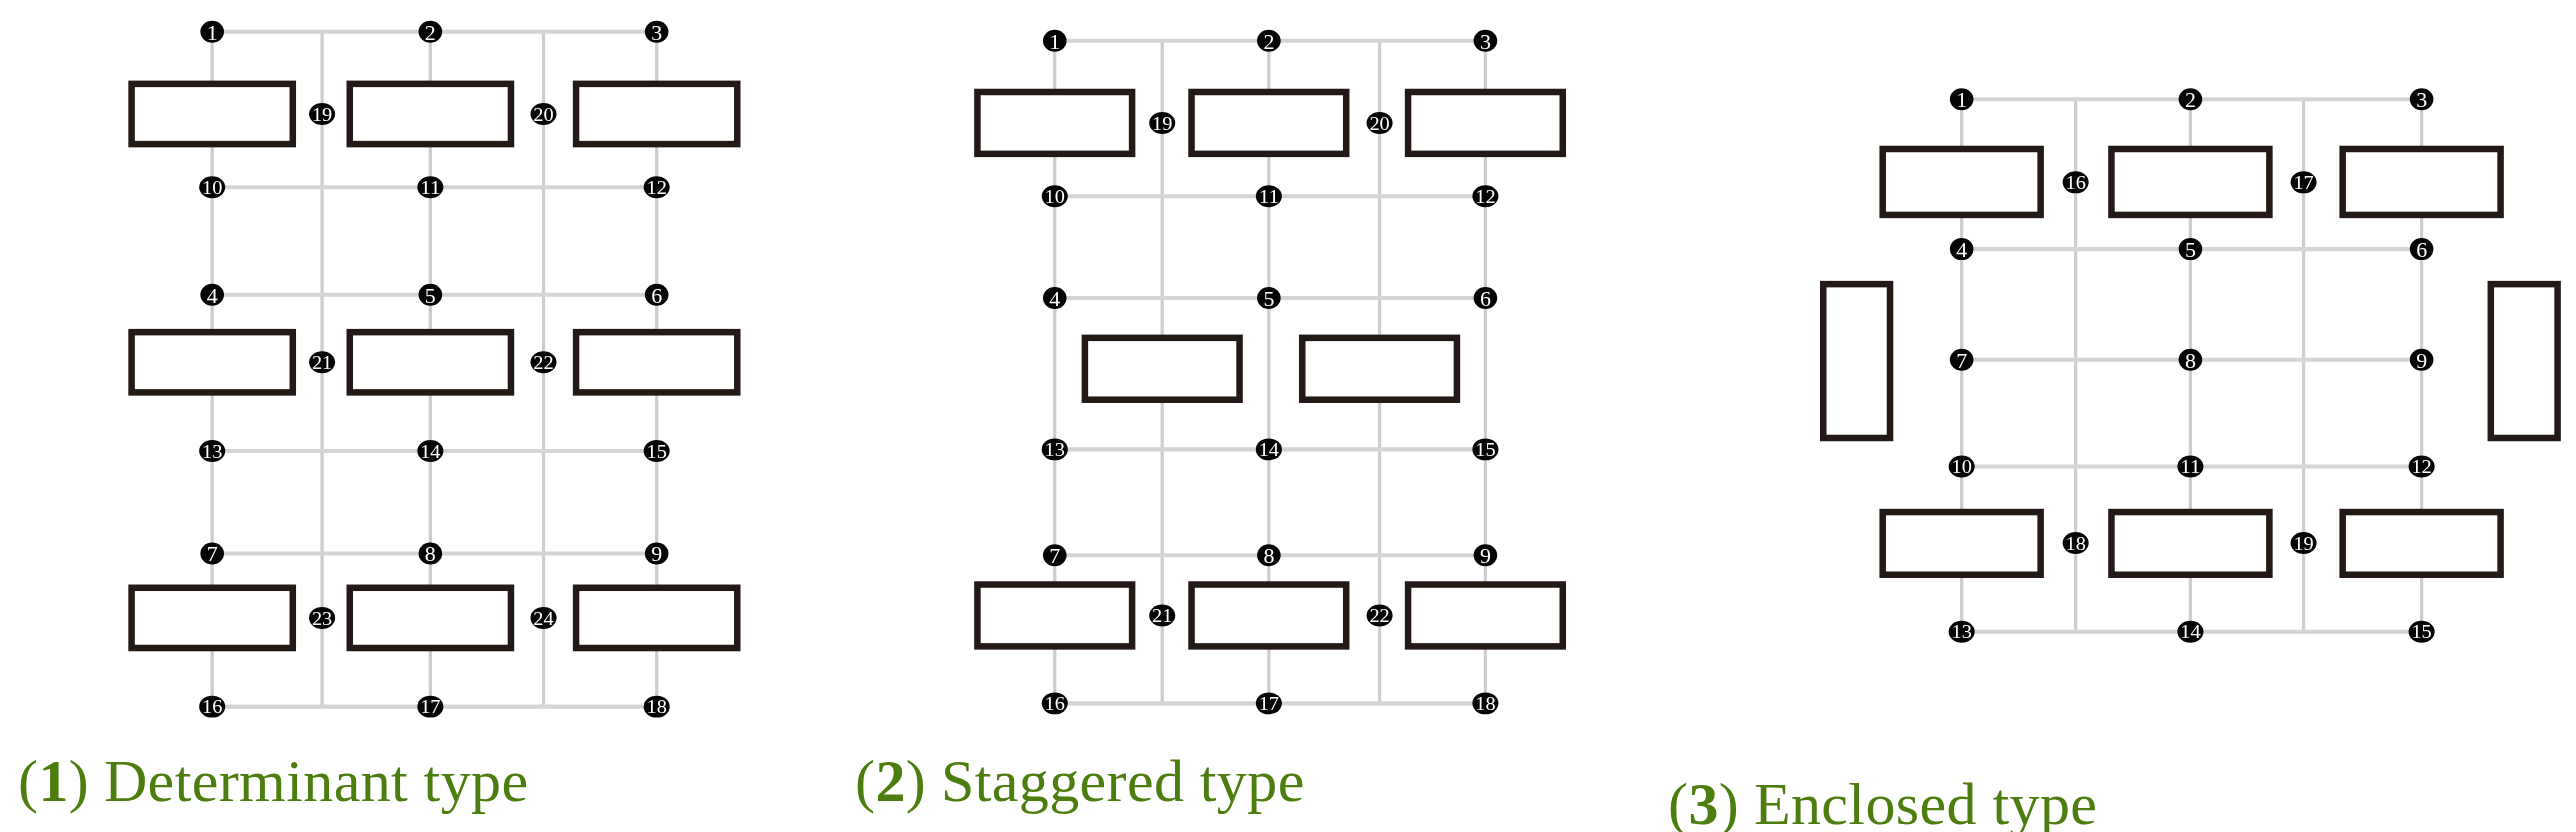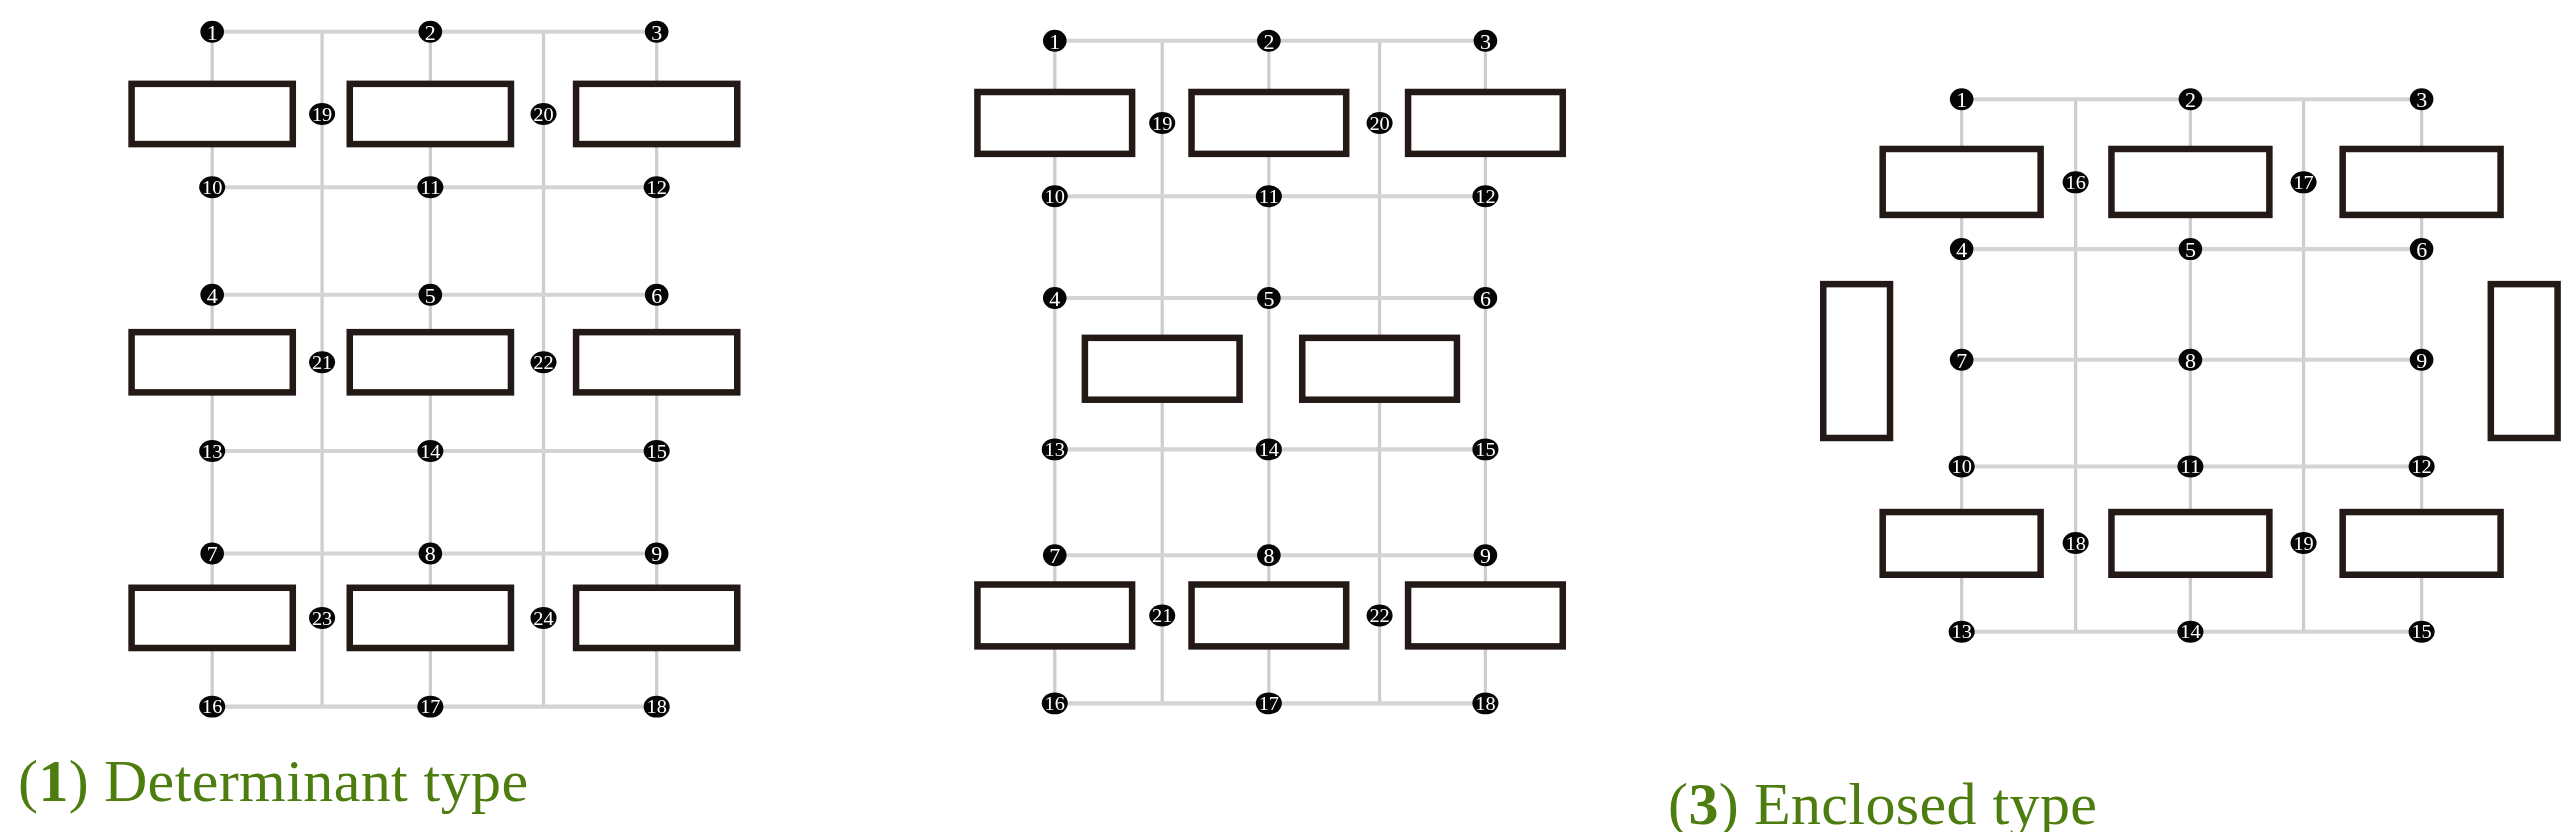--- a/index.html
+++ b/index.html
@@ -227,18 +227,21 @@
         <text x="2690" y="776" dy="0.36em" fill="#ffffff" font-size="23" text-anchor="middle" textLength="25" lengthAdjust="spacingAndGlyphs">14</text>
         <ellipse cx="2974" cy="776" rx="16" ry="13.5" fill="#050505"></ellipse>
         <text x="2974" y="776" dy="0.36em" fill="#ffffff" font-size="23" text-anchor="middle" textLength="25" lengthAdjust="spacingAndGlyphs">15</text>
       </g>
     </svg>
 
   <div class="caption caption-1">
     <span class="cap-num"><span>(</span><b>1</b><span>)</span></span><span class="cap-label">Determinant type</span>
   </div>
 
+  <div class="caption caption-2">
+    <span class="cap-num"><span>(</span><b>2</b><span>)</span></span><span class="cap-label">Staggered type</span>
+  </div>
 
   <div class="caption caption-3">
     <span class="cap-num"><span>(</span><b>3</b><span>)</span></span><span class="cap-label">Enclosed type</span>
   </div>
 </div>
 
 
 </body></html>

